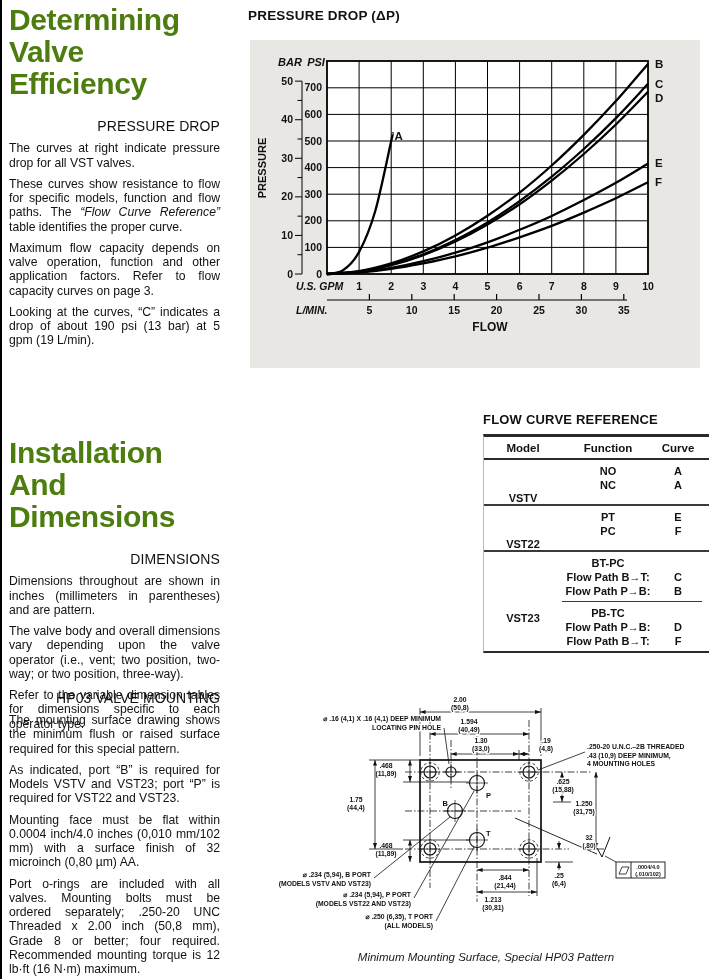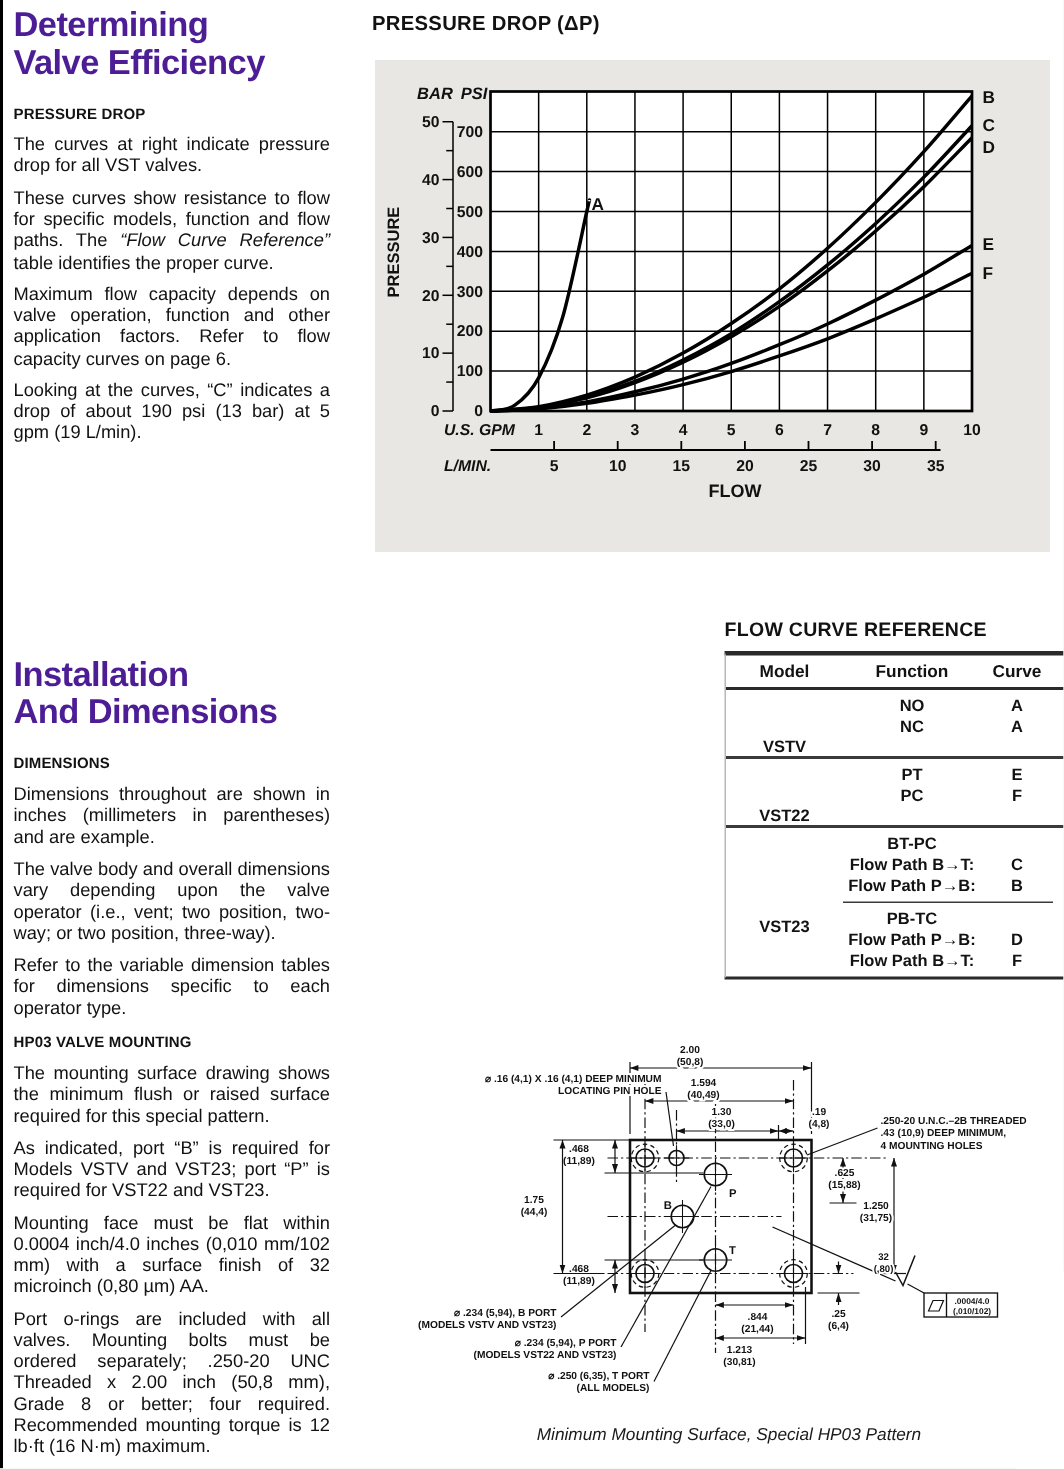--- a/index.html
+++ b/index.html
@@ -1,21 +1,21 @@
 <!DOCTYPE html>
 <html><head>
 <meta charset="utf-8">
 <style>
   html,body{margin:0;padding:0;background:#f2f2f2;}
   .page{position:relative;width:709px;height:979px;background:#ffffff;overflow:hidden;
         font-family:"Liberation Sans",sans-serif;color:#121212;}
   .edge-line{position:absolute;left:0;top:0;width:2px;height:100%;background:#000;}
   .leftcol{position:absolute;left:9px;width:211px;}
-  .big-title{font-size:23px;font-weight:700;line-height:1.07;letter-spacing:-0.4px;color:#4c1d95;}
-  .sec-heading{font-size:10px;font-weight:700;letter-spacing:0.1px;margin:18px 0 7px;}
+  .big-title{font-size:30px;font-weight:700;line-height:1.07;letter-spacing:-0.4px;color:#4d7c0f;}
+  .sec-heading{font-size:14px;font-weight:400;letter-spacing:0.1px;margin:18px 0 7px;text-align:right;}
   .sec-heading.first{margin-top:0;}
   .para{font-size:12.2px;line-height:1.17;text-align:justify;margin:0 0 7px;}
   .para em{font-style:italic;}
   .chart-title{position:absolute;left:248px;top:8px;font-size:13.5px;font-weight:700;letter-spacing:0.2px;}
   .chart-panel{position:absolute;left:250px;top:40px;width:450px;height:328px;background:#e8e7e3;}
   .fcr{position:absolute;left:483px;top:412px;width:255px;}
   .fcr-title{font-size:13px;font-weight:700;letter-spacing:0.2px;margin-bottom:7px;}
   .fcr-table{border-top:3px solid #2a2a2a;border-left:1px solid #b8b8b6;border-right:1px solid #b8b8b6;
              border-bottom:2px solid #2a2a2a;font-size:11px;font-weight:700;}
   .fcr-head{display:grid;grid-template-columns:78px 92px 48px;padding:5px 0 4px;border-bottom:2px solid #2a2a2a;}
@@ -40,30 +40,30 @@
   <div class="edge-line"></div>
 
   <div class="leftcol" style="top:4px">
       <div class="big-title">
         <div>Determining</div>
         <div>Valve Efficiency</div>
       </div>
       <div class="sec-heading">PRESSURE DROP</div>
       <p class="para"><span>The curves at right indicate pressure drop for all VST valves.</span></p>
       <p class="para"><span>These curves show resistance to flow for specific models, function and flow paths. The </span><em>“Flow Curve Reference”</em><span> table identifies the proper curve.</span></p>
-      <p class="para"><span>Maximum flow capacity depends on valve operation, function and other application factors. Refer to flow capacity curves on page 6.</span></p>
+      <p class="para"><span>Maximum flow capacity depends on valve operation, function and other application factors. Refer to flow capacity curves on page 3.</span></p>
       <p class="para"><span>Looking at the curves, “C” indicates a drop of about 190 psi (13 bar) at 5 gpm (19 L/min).</span></p>
     </div>
   <div class="leftcol" style="top:437px">
       <div class="big-title">
         <div>Installation</div>
         <div>And Dimensions</div>
       </div>
       <div class="sec-heading">DIMENSIONS</div>
-      <p class="para"><span>Dimensions throughout are shown in inches (millimeters in parentheses) and are example.</span></p>
+      <p class="para"><span>Dimensions throughout are shown in inches (millimeters in parentheses) and are pattern.</span></p>
       <p class="para"><span>The valve body and overall dimensions vary depending upon the valve operator (i.e., vent; two position, two-way; or two position, three-way).</span></p>
       <p class="para"><span>Refer to the variable dimension tables for dimensions specific to each operator type.</span></p>
     </div>
   <div class="leftcol" style="top:690px">
       <div class="sec-heading first">HP03 VALVE MOUNTING</div>
       <p class="para"><span>The mounting surface drawing shows the minimum flush or raised surface required for this special pattern.</span></p>
       <p class="para"><span>As indicated, port “B” is required for Models VSTV and VST23; port “P” is required for VST22 and VST23.</span></p>
       <p class="para"><span>Mounting face must be flat within 0.0004 inch/4.0 inches (0,010 mm/102 mm) with a surface finish of 32 microinch (0,80 µm) AA.</span></p>
       <p class="para"><span>Port o-rings are included with all valves. Mounting bolts must be ordered separately; .250-20 UNC Threaded x 2.00 inch (50,8 mm), Grade 8 or better; four required. Recommended mounting torque is 12 lb·ft  (16 N·m) maximum.</span></p>
     </div>

